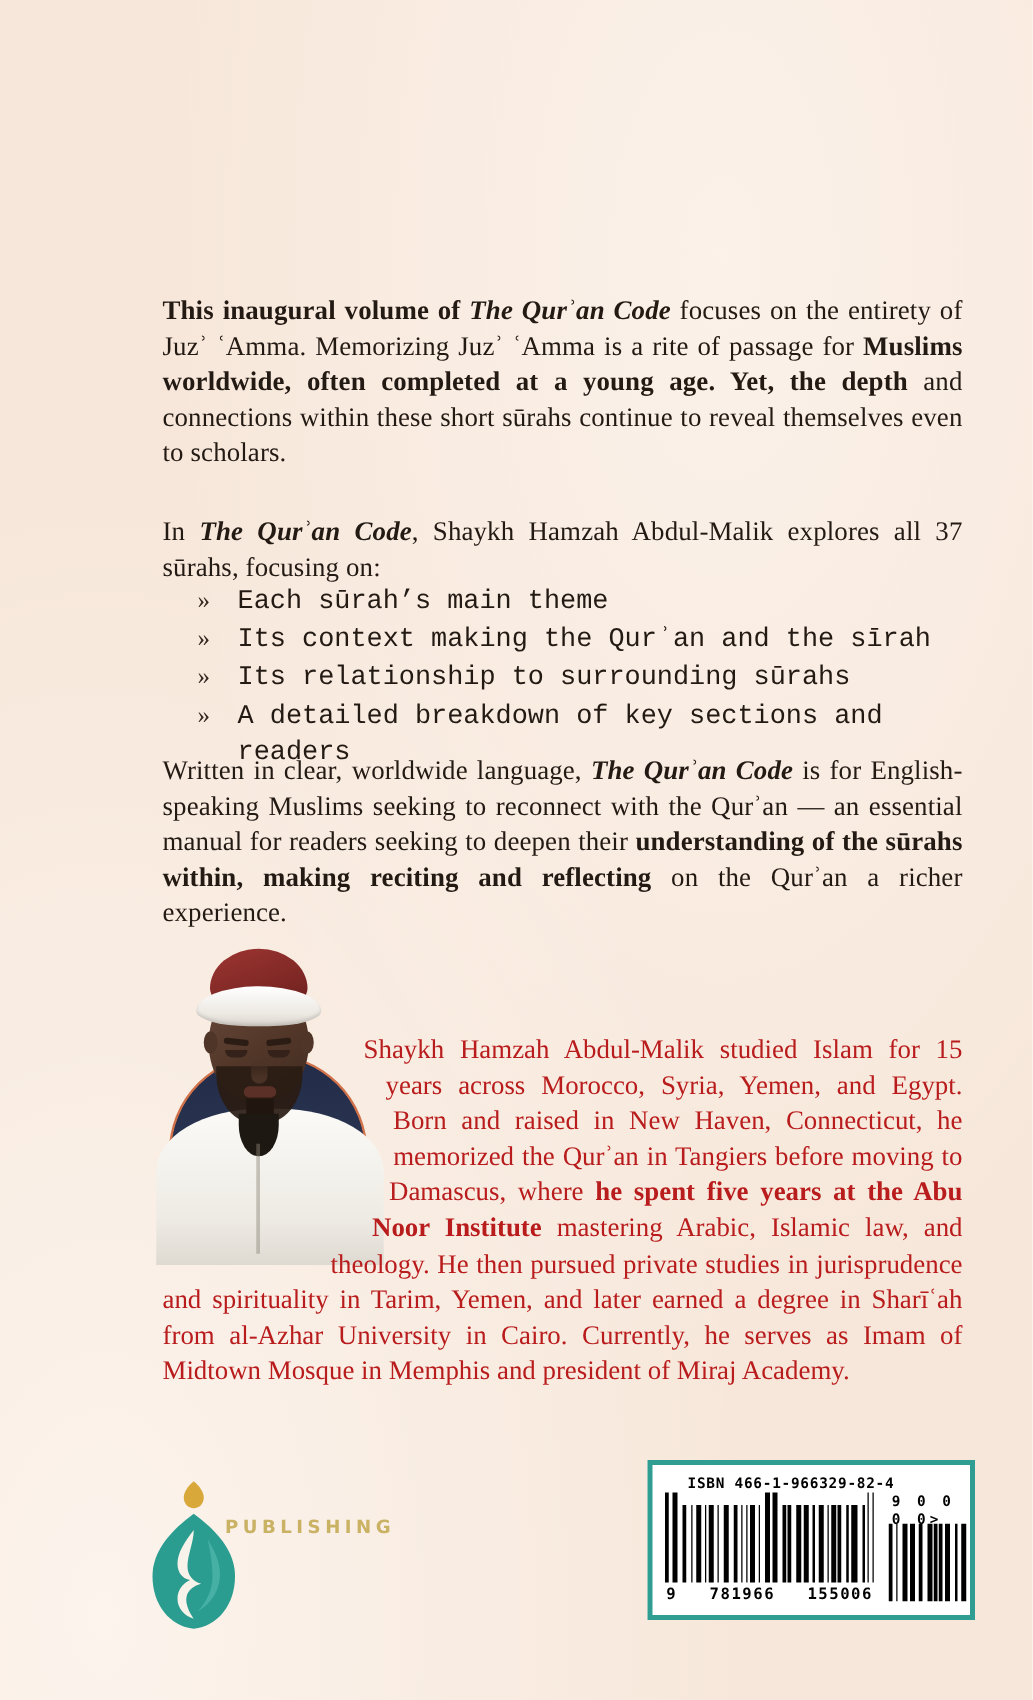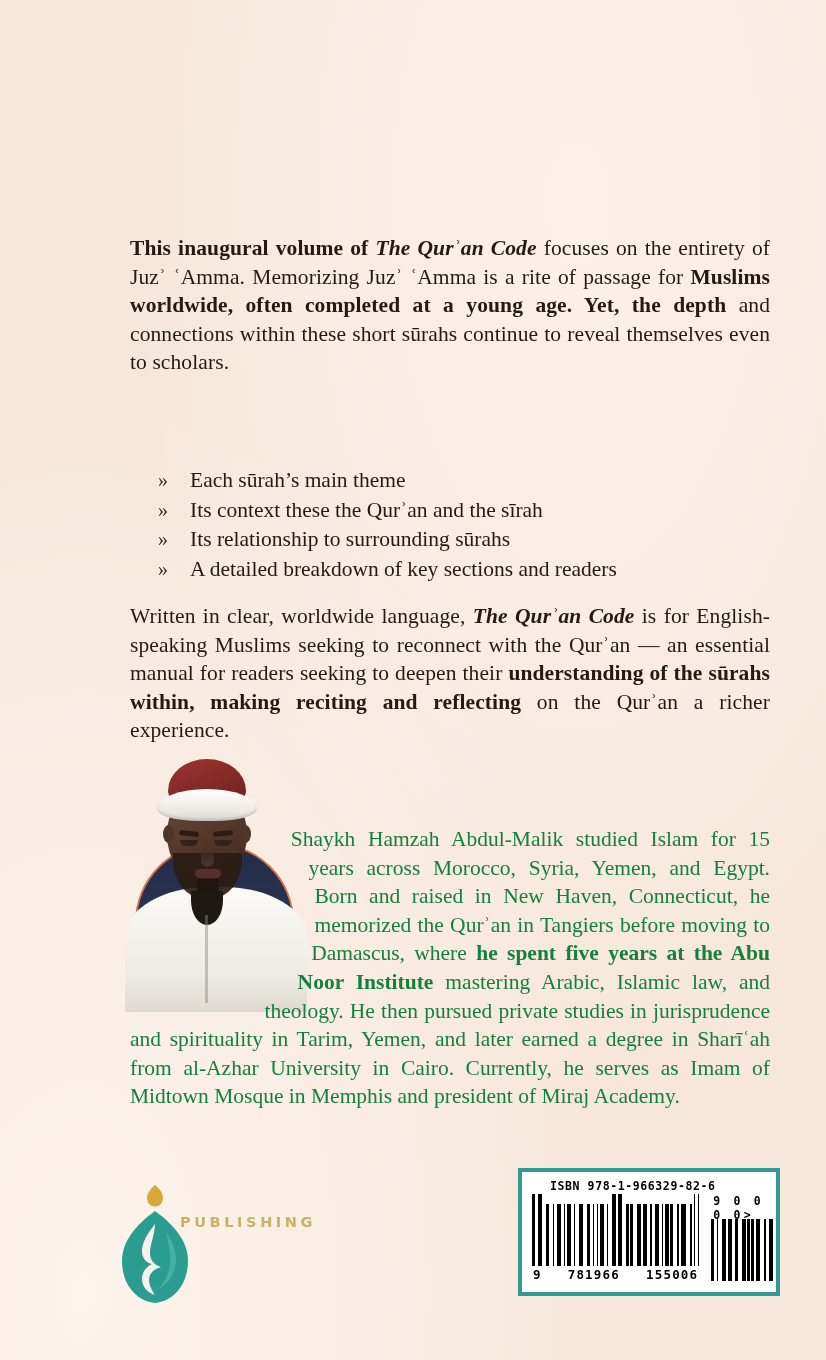--- a/index.html
+++ b/index.html
@@ -74,21 +74,21 @@
     color: #231a14;
   }
   ul.bullet-list li .guil {
     width: 32px;
     flex: 0 0 32px;
     padding-left: 28px;
     box-sizing: content-box;
     font-size: 20px;
     color: #35281f;
   }
-  ul.bullet-list li .btext { flex: 1 1 auto; }
+  ul.bullet-list li .btext { flex: 1 1 auto; font-family: Liberation Mono, monospace; }
 
   
   .author-block {
     position: absolute;
     top: 755px;
     left: 0;
     width: 640px;
   }
   .author-photo {
     position: absolute;
@@ -250,21 +250,21 @@
   }
 
   .author-text {
     position: absolute;
     left: 0;
     top: 70px;
     width: 640px;
     font-size: 21.5px;
     line-height: 28.6px;
     text-align: justify;
-    color: #15803d;
+    color: #b91c1c;
   }
   .author-float {
     float: left;
     width: 186px;
     height: 180px;
     shape-outside: circle(50%);
   }
 
   
   .logo-block {
@@ -362,29 +362,30 @@
 <body>
 
 <div class="cover">
   <div class="cover-bg"></div>
 
   <div class="content">
 
 
     <p class="blurb p2"><span class="b">This inaugural volume of </span><span class="bi">The Qurʾan Code</span><span> focuses on the entirety of Juzʾ ʿAmma. Memorizing Juzʾ ʿAmma is a rite of passage for </span><span class="b">Muslims worldwide, often completed at a young age. Yet, the depth</span><span> and connections within these short sūrahs continue to reveal themselves even to scholars.</span></p>
 
+    <p class="blurb p3"><span>In </span><span class="bi">The Qurʾan Code</span><span>, Shaykh Hamzah Abdul-Malik explores all 37 sūrahs, focusing on:</span></p>
 
     <ul class="bullet-list bullets">
       <li>
         <span class="guil">»</span>
         <span class="btext">Each sūrah’s main theme</span>
       </li>
       <li>
         <span class="guil">»</span>
-        <span class="btext">Its context these the Qurʾan and the sīrah</span>
+        <span class="btext">Its context making the Qurʾan and the sīrah</span>
       </li>
       <li>
         <span class="guil">»</span>
         <span class="btext">Its relationship to surrounding sūrahs</span>
       </li>
       <li>
         <span class="guil">»</span>
         <span class="btext">A detailed breakdown of key sections and readers</span>
       </li>
     </ul>
@@ -431,21 +432,21 @@
       <path d="M37 28 C56 42 70 58 70 78 C70 101 56 118 37 120 C18 118 4 101 4 78 C4 58 18 42 37 28 Z" fill="#2a9d90"></path>
       <path d="M37 41 C30 50 24 59 24 68 C24 75 28 80 34 81 C28 84 24 89 24 96 C24 104 30 110 37 112 C37 112 31 104 31 97 C31 90 36 86 43 84 C36 82 32 77 32 70 C32 61 37 51 37 41 Z" fill="#f7f3ea"></path>
       <path d="M48 48 C54 58 58 67 58 76 C58 90 50 101 40 106 C48 98 52 88 52 78 C52 68 50 57 48 48 Z" fill="#5fc0b4" opacity="0.55"></path>
     </svg>
     <div class="logo-wordmark">
       <div class="logo-line3">PUBLISHING</div>
     </div>
   </div>
 
   <div class="barcode-box">
-    <div class="isbn-line">ISBN  978-1-966329-82-6</div>
+    <div class="isbn-line">ISBN  466-1-966329-82-4</div>
     <div class="barcode-row">
       <div class="bc-main">
         <div class="bars" id="bars-main">
             <span class="" style="width:2.78px;background:#000"></span>
             <span class="" style="width:2.78px;background:transparent"></span>
             <span class="" style="width:4.17px;background:#000"></span>
             <span class="short" style="width:4.17px;background:transparent"></span>
             <span class="short" style="width:2.78px;background:#000"></span>
             <span class="short" style="width:4.17px;background:transparent"></span>
             <span class="short" style="width:1.39px;background:#000"></span>

